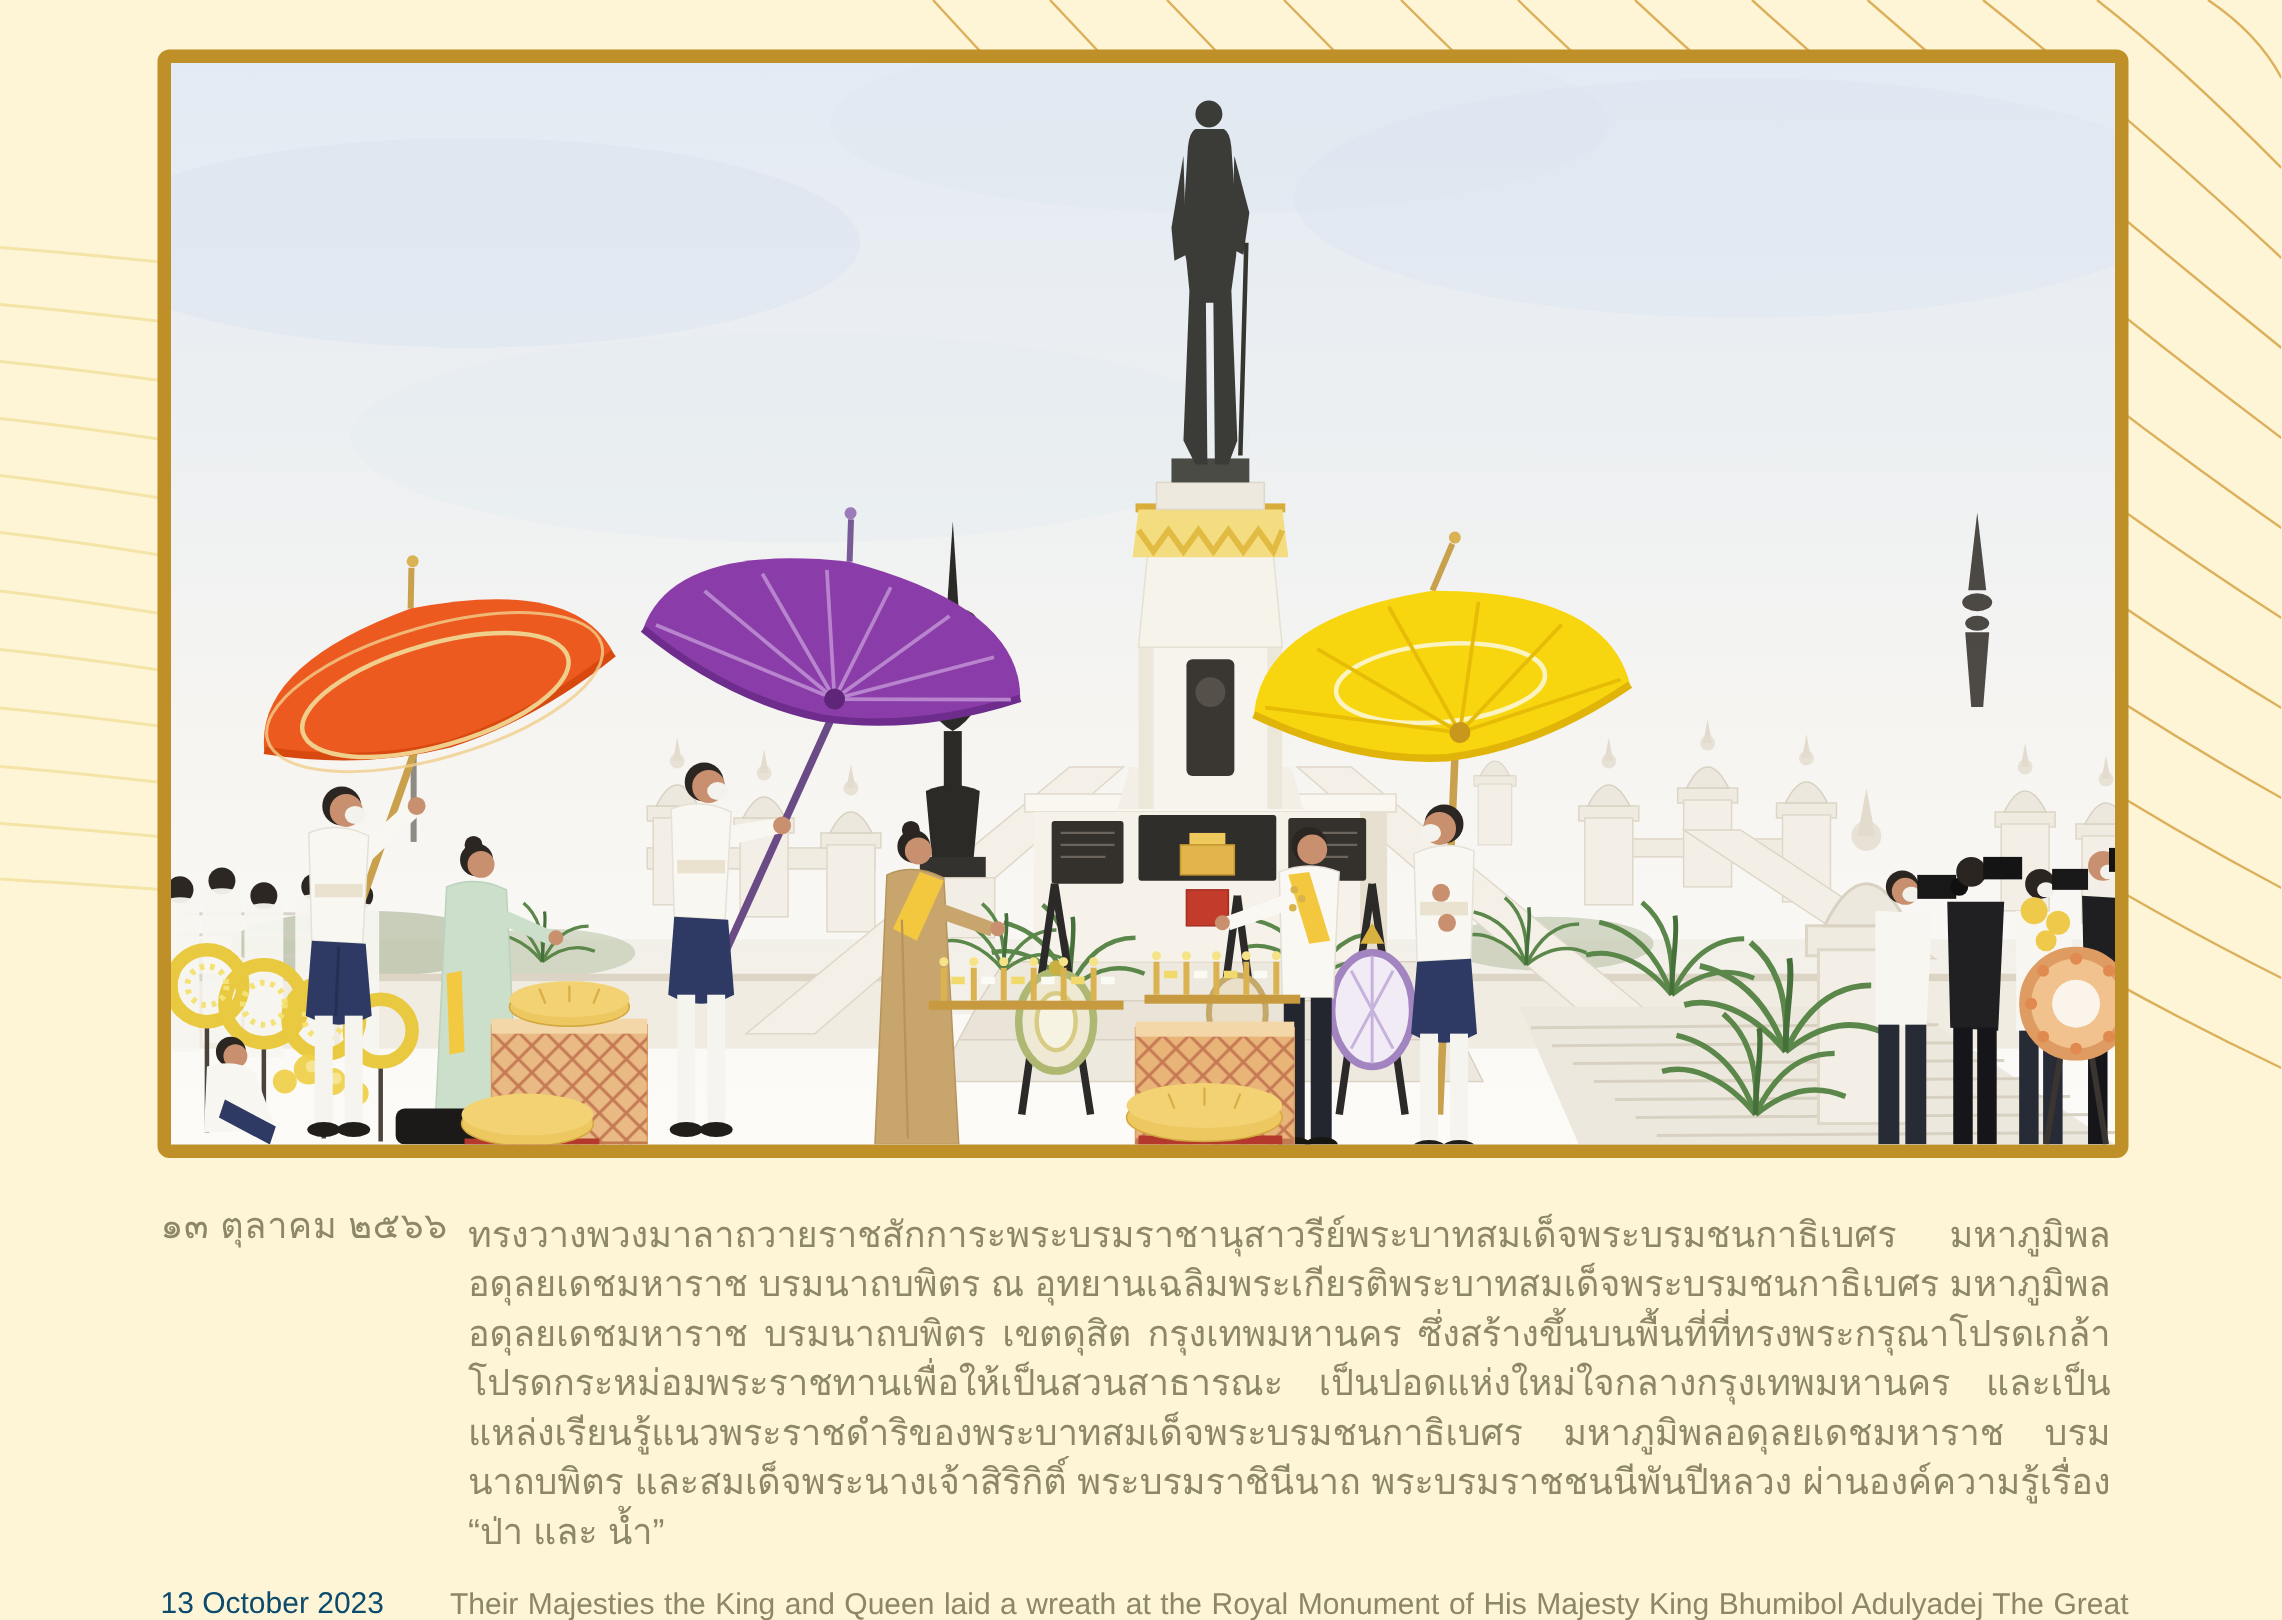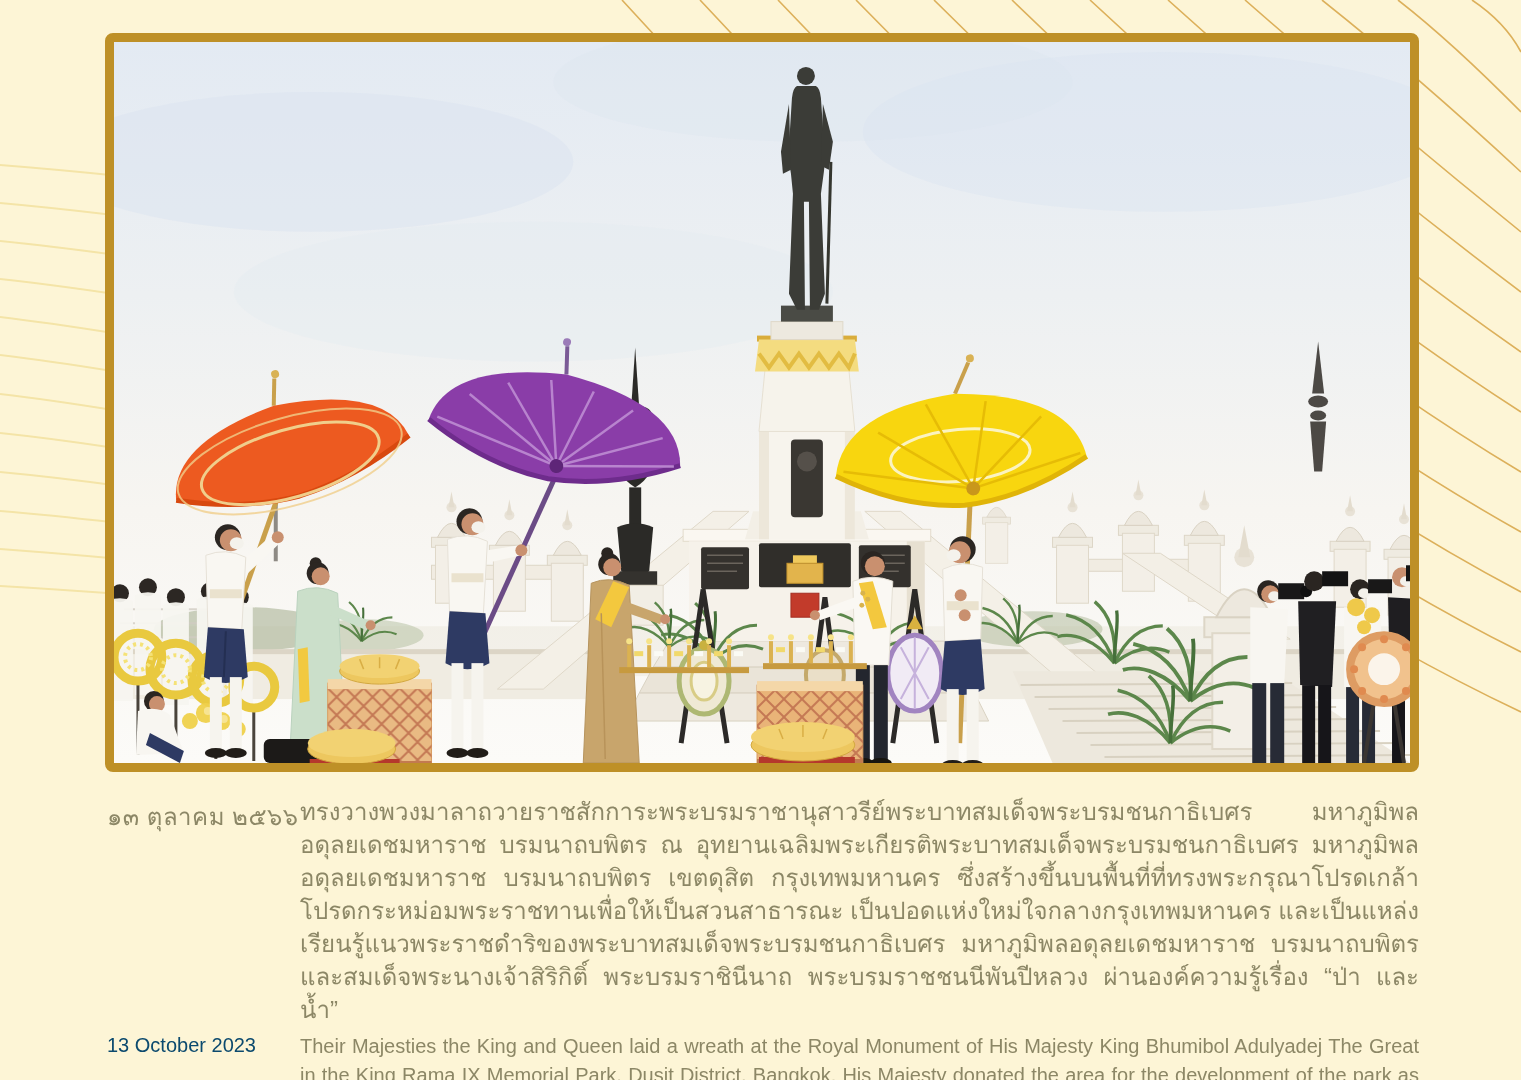--- a/index.html
+++ b/index.html
@@ -7,21 +7,21 @@
         background:#FDF5D6;font-family:"Liberation Sans",sans-serif;}
   .decor{position:absolute;inset:0;width:1521px;height:1080px;pointer-events:none;}
   .photo-frame{position:absolute;left:105px;top:33px;width:1296px;height:721px;
                border:9px solid #BE9027;border-radius:8px;background:#EDEFF1;overflow:hidden;}
   .photo-frame svg{display:block;width:1296px;height:721px;}
   .captions{position:absolute;left:107px;top:795px;width:1312px;}
   .cap-row{display:grid;grid-template-columns:193px 1fr;align-items:start;}
   .cap-row + .cap-row{margin-top:6px;}
   .date-th{font-size:24px;color:#8C8766;padding-top:2px;letter-spacing:.5px;}
   .date-en{font-size:20px;color:#0c4a6e;padding-top:2px;}
-  .body-th{margin:0;font-size:24px;line-height:33px;color:#8C8766;
+  .body-th{margin:12px;font-size:24px;line-height:33px;color:#8C8766;
            text-align:justify;overflow-wrap:anywhere;}
   .body-en{margin:0;font-size:20px;line-height:29px;color:#8C8766;text-align:justify;}
 </style>
 </head>
 <body>
 
 <div class="page">
 
   <svg class="decor" viewBox="0 0 1521 1080">
     <g fill="none" stroke="#D9A94E" stroke-width="1.6" opacity="0.9">

